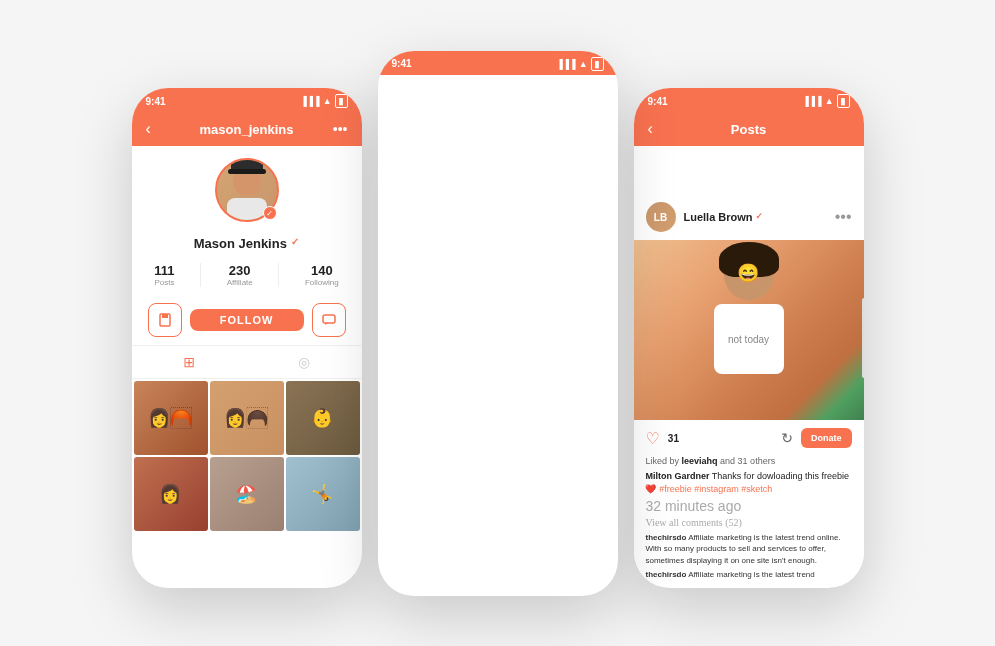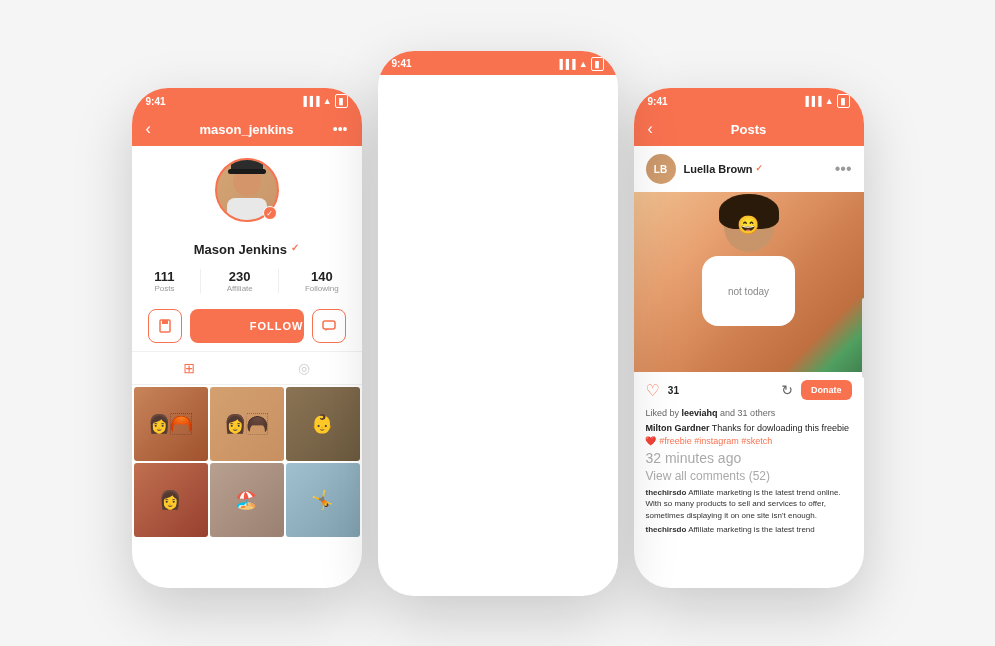--- a/index.html
+++ b/index.html
@@ -170,21 +170,21 @@
       align-items: center;
       justify-content: center;
       color: white;
       font-size: 8px;
       border: 1px solid white;
     }
     .profile-name {
       font-size: 13px;
       font-weight: 700;
       color: #222;
-      margin-top: 20px;
+      margin-top: 14px;
       display: flex;
       align-items: flex-start;
       gap: 4px;
     }
     .name-verified {
       color: #f97250;
       font-size: 10px;
     }
     .profile-bio {
       font-size: 9px;
@@ -237,30 +237,29 @@
       display: flex;
       align-items: center;
       justify-content: center;
       color: #f97250;
       font-size: 14px;
       cursor: pointer;
       flex-shrink: 0;
     }
     .follow-btn {
       flex: 1;
-      height: 34px;
+      height: 22px;
       background: #f97250;
       border: none;
       border-radius: 8px;
       color: white;
       font-size: 11px;
       font-weight: 700;
       cursor: pointer;
       letter-spacing: 1px;
-      text-align: right;
     }
     .tab-bar {
       display: flex;
       width: 100%;
       border-top: 1px solid #f0f0f0;
       border-bottom: 1px solid #f0f0f0;
     }
     .tab-btn {
       flex: 1;
       padding: 8px;
@@ -356,20 +355,21 @@
       flex: 1;
       overflow: hidden;
       display: flex;
       flex-direction: column;
     }
     .post-header-row {
       display: flex;
       align-items: center;
       padding: 8px 12px;
       gap: 8px;
+      margin-top: 48px;
     }
     .post-avatar {
       width: 30px;
       height: 30px;
       border-radius: 50%;
       background: linear-gradient(135deg, #c8956a, #d4a070);
       display: flex;
       align-items: center;
       justify-content: center;
       color: white;
@@ -424,24 +424,24 @@
       top: -8px;
       left: -5px;
       right: -5px;
       height: 35px;
       background: #2a1a0a;
       border-radius: 50% 50% 30% 30%;
       z-index: 0;
     }
     .p-face { position: relative; z-index: 1; padding-top: 12px; text-align: center; font-size: 18px; }
     .p-body {
-      width: 93px;
+      width: 70px;
       height: 70px;
       background: white;
-      border-radius: 16px;
+      border-radius: 8px;
       margin: 0 auto;
       display: flex;
       align-items: center;
       justify-content: center;
     }
     .post-actions-row {
       display: flex;
       align-items: center;
       padding: 8px 12px;
       gap: 8px;
@@ -478,24 +478,25 @@
       margin-bottom: 3px;
     }
     .caption-user { font-weight: 700; }
     .caption-tag { color: #f97250; }
     .timestamp {
       font-size: 14px;
       color: #aaa;
       margin-bottom: 3px;
     }
     .view-comments {
-      font-size: 12px;
+      font-size: 10px;
       color: #aaa;
       cursor: pointer;
       margin-bottom: 4px;
+      font-family: Liberation Serif, serif;
     }
     .comment-mini {
       font-size: 8px;
       color: #333;
       line-height: 1.4;
     }
     .comment-mini-user { font-weight: 700; }
     .divider-line {
       width: 4px;
       height: 80px;

